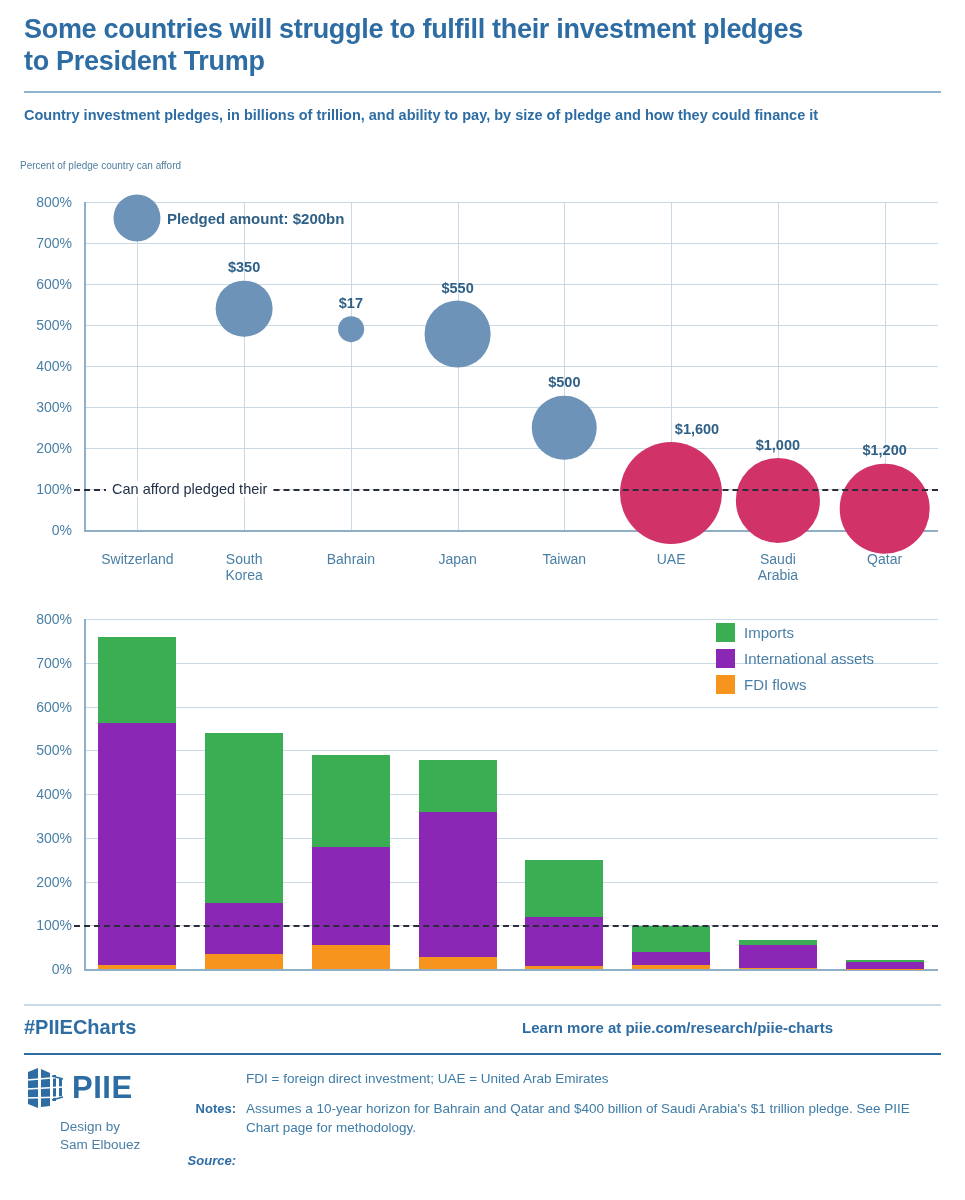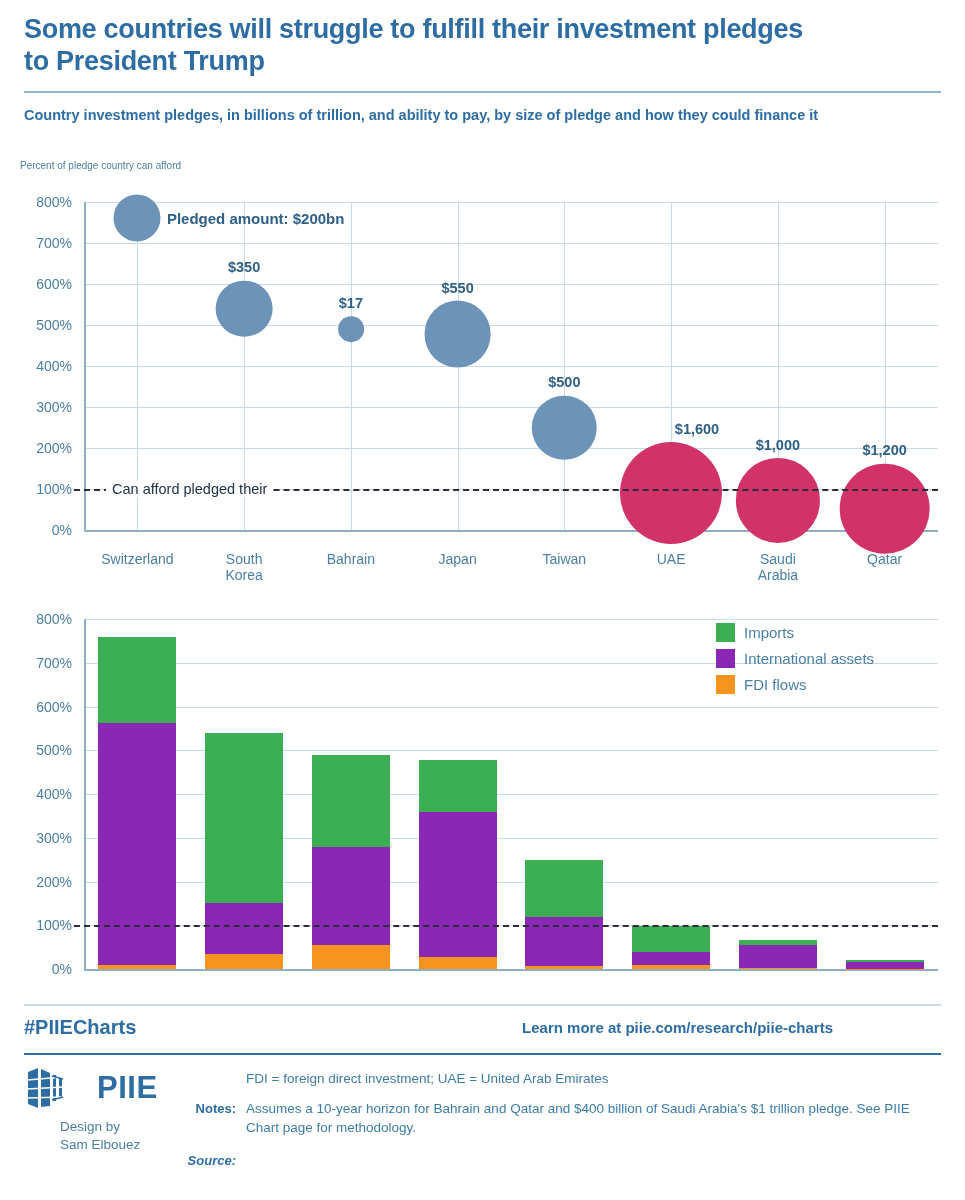--- a/index.html
+++ b/index.html
@@ -97,21 +97,21 @@
     position: absolute; right: 24px; top: 1019px;
     font-size: 15px; font-weight: bold; color: #2E6DA4;
     text-align: right;
   }
   .piie-logo {
     position: absolute; left: 26px; top: 1066px;
     display: flex; align-items: center;
   }
   .logo-mark { width: 38px; height: 44px; margin-right: 8px; }
   .logo-word {
-    font-size: 31px; font-weight: bold; color: #2E6DA4; letter-spacing: 0.5px; margin-left: 25px;
+    font-size: 31px; font-weight: bold; color: #2E6DA4; letter-spacing: 0.5px;
   }
   .designby {
     position: absolute; left: 26px; top: 1118px;
     font-size: 13.5px; color: #4A7FA5; line-height: 1.35; margin-left: 34px;
   }
   .note-label {
     position: absolute; font-size: 13px; font-weight: bold;
     color: #2E6DA4; text-align: right; width: 120px;
   }
   .note-label.src { font-style: italic; }

